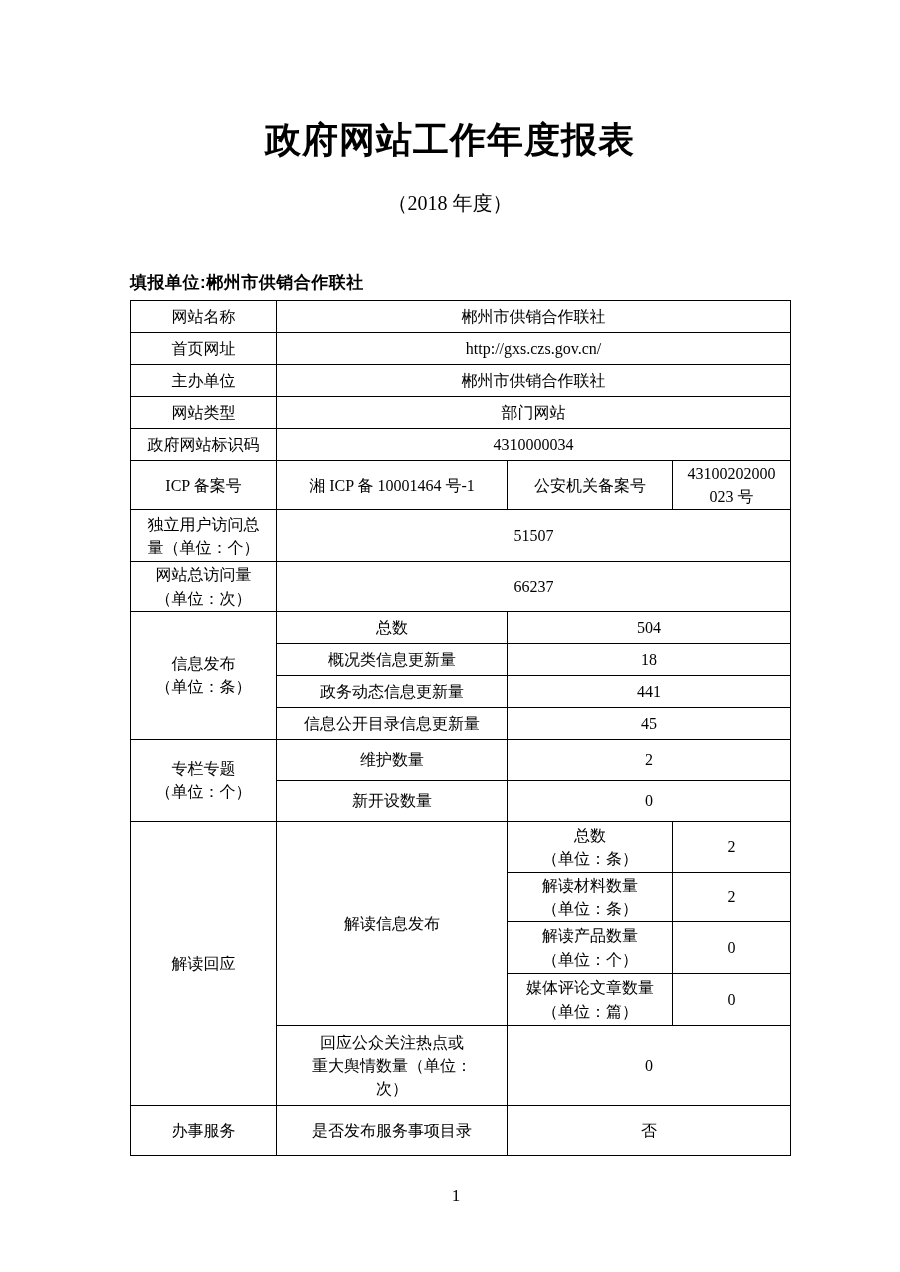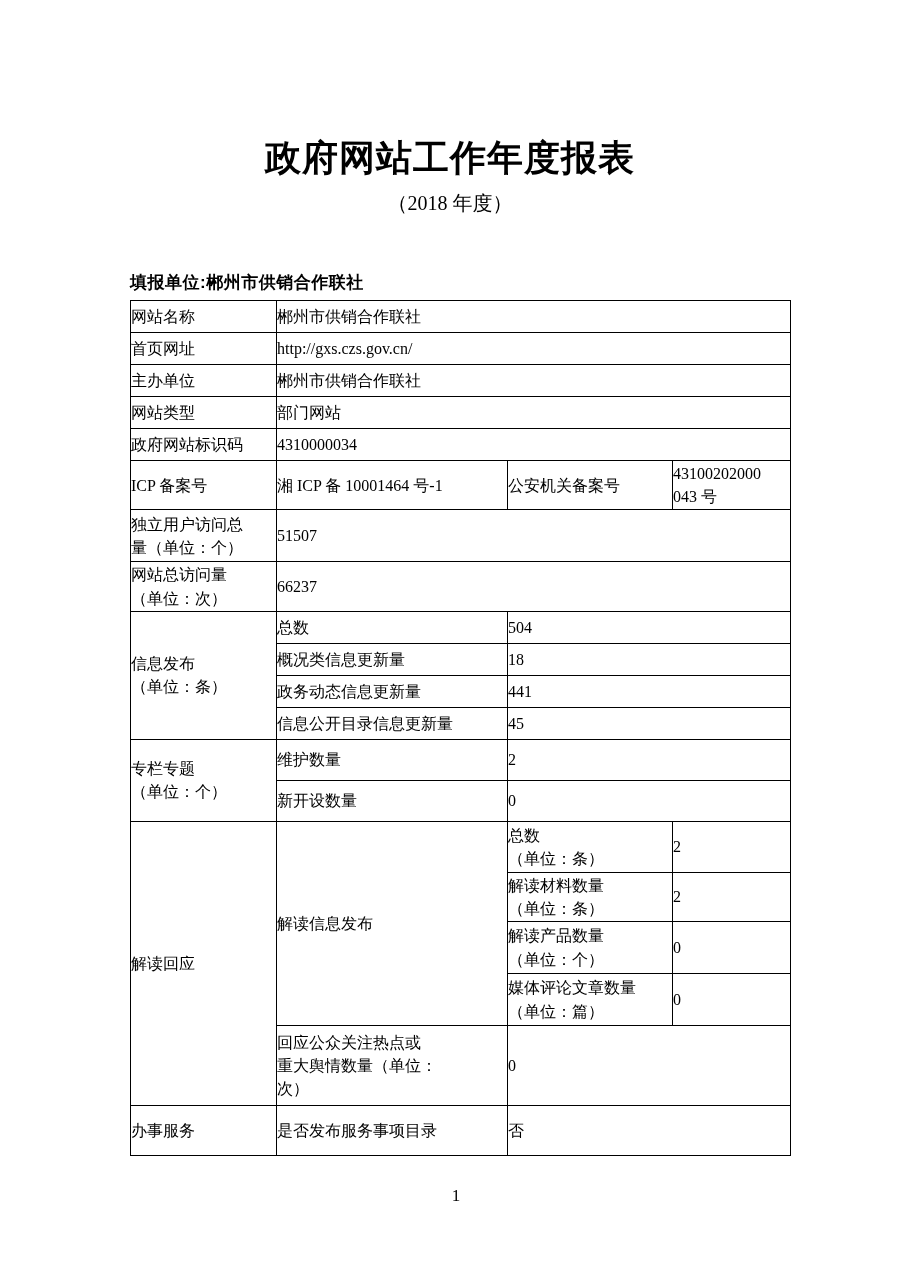--- a/index.html
+++ b/index.html
@@ -5,21 +5,21 @@
   html, body { margin: 0; padding: 0; }
   body {
     width: 900px; height: 1272px;
     background: #ffffff;
     position: relative;
     font-family: "Liberation Serif", "DejaVu Serif", serif;
     color: #000;
   }
   .doc-title {
     position: absolute;
-    left: 0; top: 134px;
+    left: 0; top: 116px;
     width: 900px;
     text-align: center;
     font-family: Liberation Sans, sans-serif;
     font-weight: bold;
     font-size: 36px;
     letter-spacing: 1px;
   }
   .doc-subtitle {
     position: absolute;
     left: 0; top: 190px;
@@ -37,20 +37,21 @@
   }
   table.report {
     position: absolute;
     left: 130px; top: 300px;
     width: 660px;
     border-collapse: collapse;
     table-layout: fixed;
   }
   table.report td {
     border: 1px solid #000;
+    text-align: center;
     vertical-align: middle;
     font-size: 16px;
     line-height: 1.45;
     padding: 1px 0;
     white-space: pre-line;
     overflow: hidden;
   }
   tr.h32 { height: 32px; }
   tr.h29 { height: 41px; }
   tr.h53 { height: 44px; }
@@ -101,21 +102,21 @@
     </tr>
     <tr class="h32">
       <td>政府网站标识码</td>
       <td colspan="3">4310000034</td>
     </tr>
     <tr class="h53">
       <td>ICP 备案号</td>
       <td>湘 ICP 备 10001464 号-1</td>
       <td>公安机关备案号</td>
       <td>43100202000
-043 号</td>
+023 号</td>
     </tr>
     <tr class="h52">
       <td>独立用户访问总
 量（单位：个）</td>
       <td colspan="3">51507</td>
     </tr>
     <tr class="h53">
       <td>网站总访问量
 （单位：次）</td>
       <td colspan="3">66237</td>

